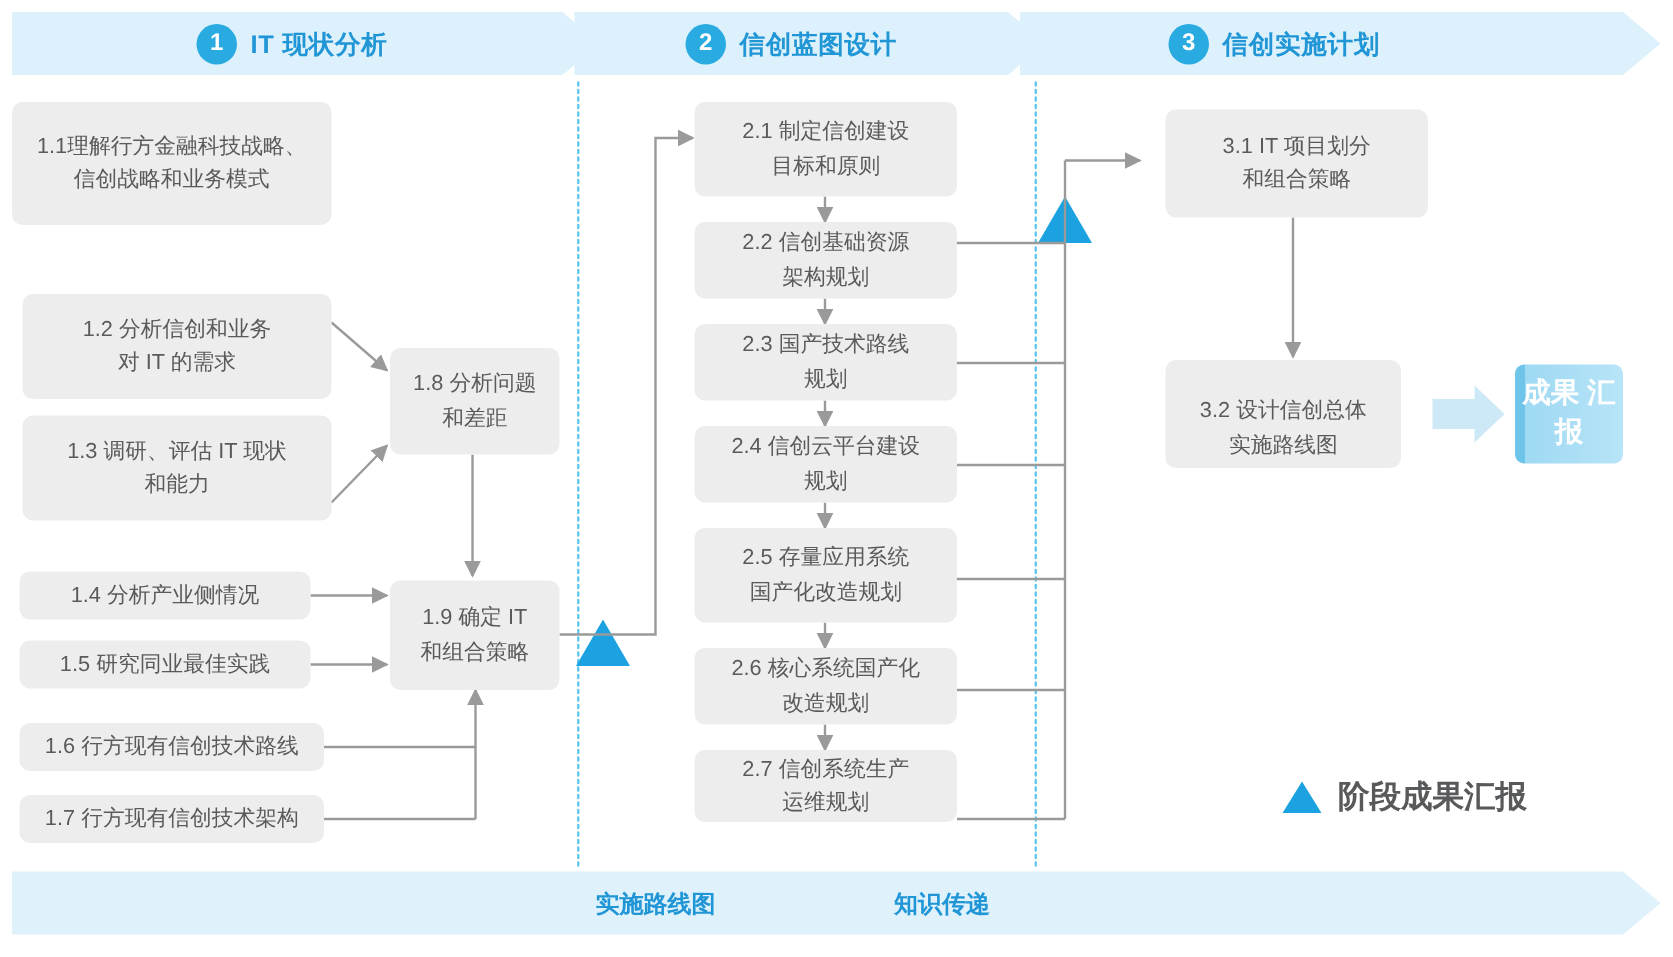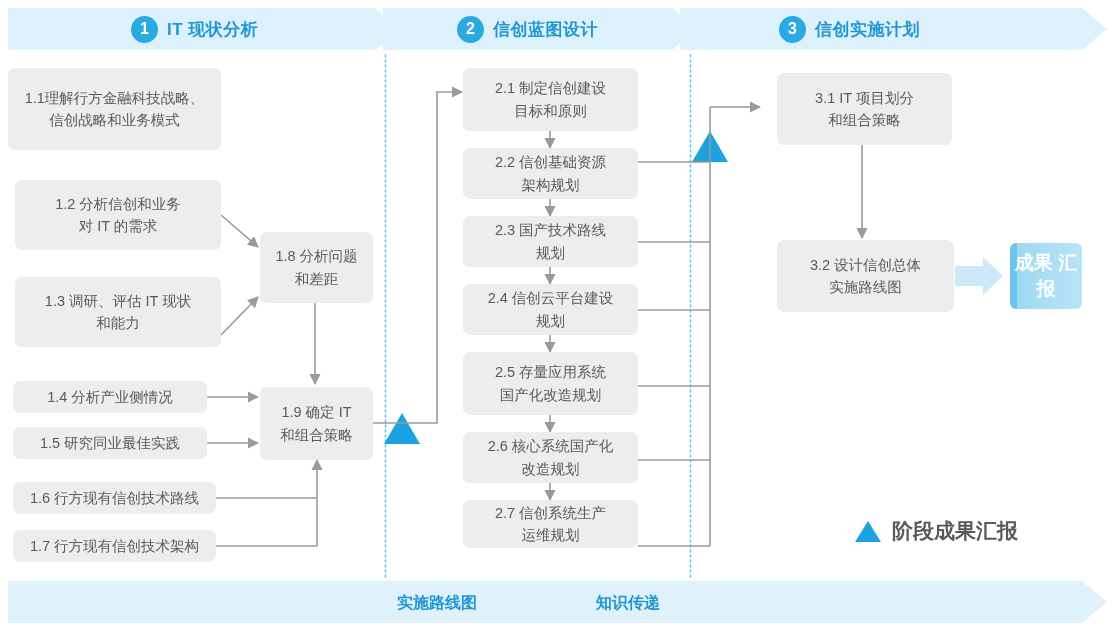--- a/index.html
+++ b/index.html
@@ -203,21 +203,21 @@
     <div class="phase-badge">3</div>
     <div class="phase-text">信创实施计划</div>
   </div>
 
   <div class="box" style="left:8px;top:68px;width:213px;height:82px;">
     <div>
       <span>1.1理解行方金融科技战略、</span>
       <span>信创战略和业务模式</span>
     </div>
   </div>
-  <div class="box" style="left:15px;top:180px;width:206px;height:70px;">
+  <div class="box" style="left:15px;top:196px;width:206px;height:70px;">
     <div>
       <span>1.2 分析信创和业务</span>
       <span>对 IT 的需求</span>
     </div>
   </div>
   <div class="box" style="left:15px;top:277px;width:206px;height:70px;">
     <div>
       <span>1.3 调研、评估 IT 现状</span>
       <span>和能力</span>
     </div>
@@ -297,21 +297,21 @@
       <span>运维规划</span>
     </div>
   </div>
 
   <div class="box" style="left:777px;top:73px;width:175px;height:72px;">
     <div>
       <span>3.1 IT 项目划分</span>
       <span>和组合策略</span>
     </div>
   </div>
-  <div class="box" style="left:777px;top:240px;width:177px;height:72px;">
+  <div class="box" style="left:777px;top:240px;width:157px;height:72px;align-items:flex-end;">
     <div>
       <span>3.2 设计信创总体</span>
       <span>实施路线图</span>
     </div>
   </div>
 
   <div class="result-box" style="left:1010px;top:243px;width:72px;height:66px;">
     <div>
       <span>成果</span>
       <span>汇报</span>

